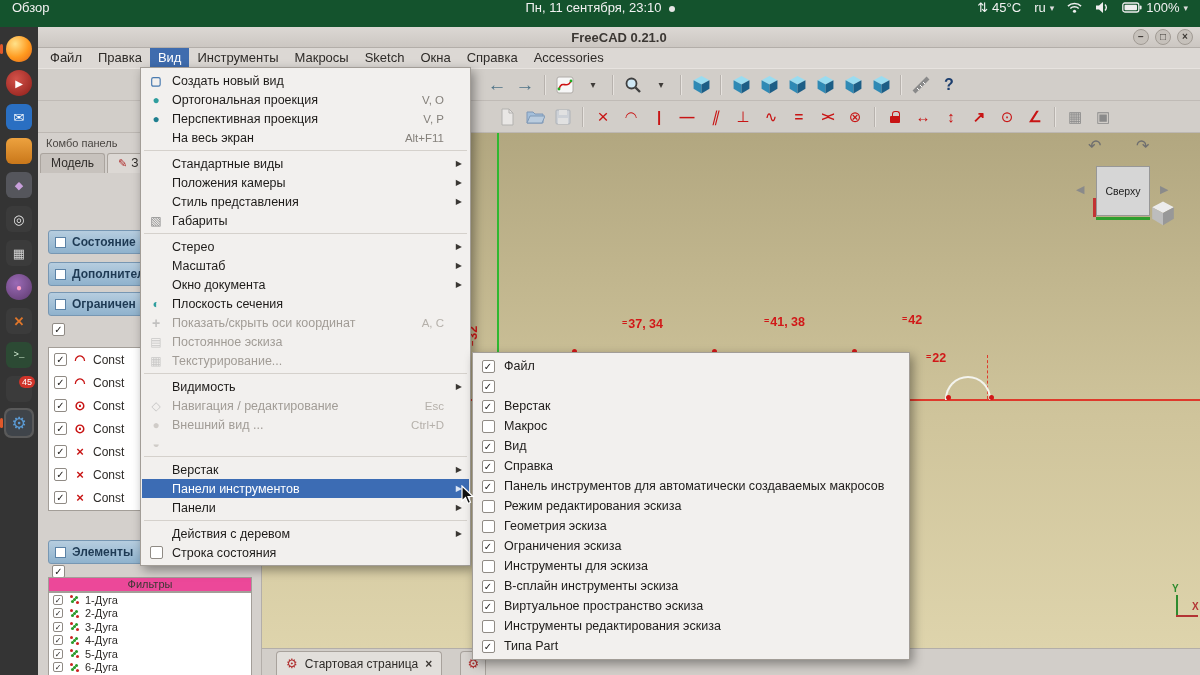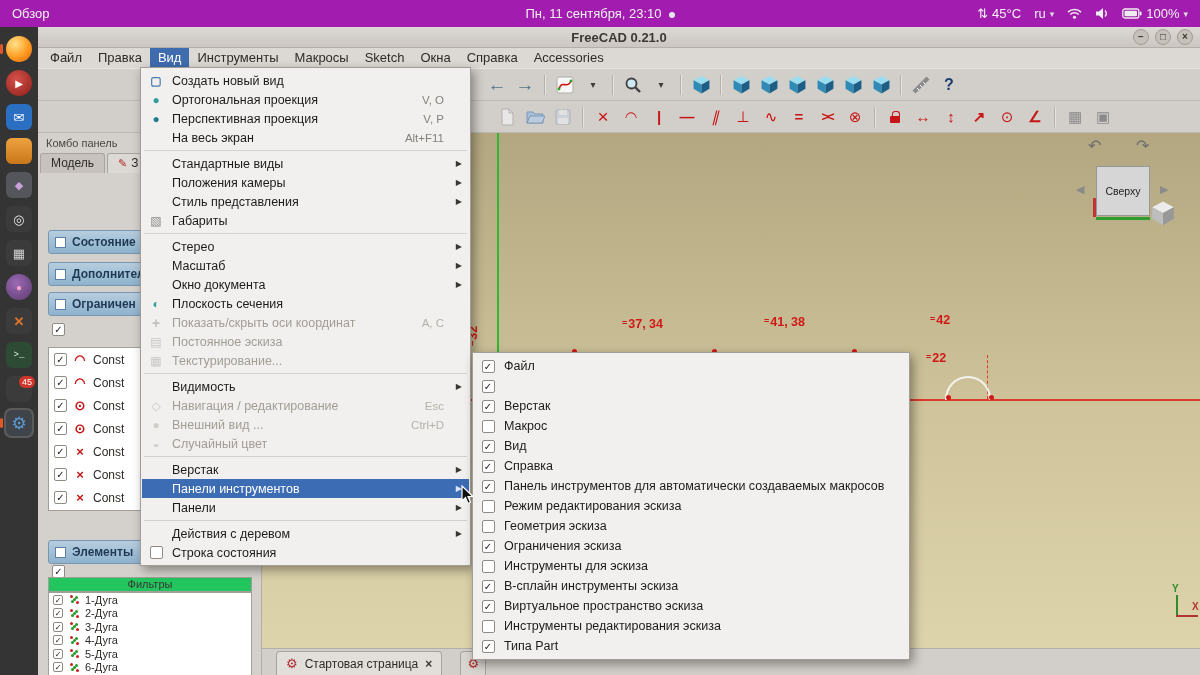--- a/index.html
+++ b/index.html
@@ -1,20 +1,20 @@
 <!DOCTYPE html>
 <html><head>
 <meta charset="utf-8">
 <style>
   * { box-sizing: border-box; margin: 0; padding: 0; }
   html,body { width:1200px; height:675px; overflow:hidden; }
   body { position:relative; font-family:"Liberation Sans", sans-serif; background:#2e2e2e; }
 
   
-  .topbar { position:absolute; left:0; top:0; width:1200px; height:27px; background:#a21caf; color:#f2f2f2; display:flex; align-items:center; font-size:13px; z-index:30; }
+  .topbar { position:absolute; left:0; top:0; width:1200px; height:27px; background:#14532d; color:#f2f2f2; display:flex; align-items:flex-start; font-size:13px; z-index:30; }
   .tb-left { margin-left:12px; }
   .tb-center { position:absolute; left:0; right:0; text-align:center; }
   .tb-center .dot { display:inline-block; width:6px; height:6px; border-radius:50%; background:#e6e6e6; margin-left:7px; vertical-align:middle; }
   .tb-right { margin-left:auto; display:flex; align-items:center; gap:13px; margin-right:12px; }
   .tb-ic { display:inline-flex; align-items:center; gap:4px; }
   .caret { font-size:9px; color:#ddd; }
 
   
   .dock { position:absolute; left:0; top:27px; width:38px; height:648px; background:#343434; display:flex; flex-direction:column; align-items:center; padding-top:7px; gap:4px; z-index:20; }
   .dock-item { position:relative; width:30px; height:30px; border-radius:7px; display:flex; align-items:center; justify-content:center; }
@@ -72,21 +72,21 @@
   .ctab.active { background:#dcd8d4; }
   .ctab .edit-ic { color:#b03030; font-size:11px; }
   .csec { position:absolute; left:10px; width:204px; height:24px; background:linear-gradient(#b6cddf,#8fb2cd); border:1px solid #7797b3; border-radius:3px; display:flex; align-items:center; gap:6px; padding:0 6px; font-weight:bold; font-size:12px; color:#1e3a54; }
   .csec0 { top:97px; } .csec1 { top:129px; } .csec2 { top:159px; } .csec3 { top:407px; }
   .sec-ic { width:11px; height:11px; background:#fff; border:1px solid #5b82a6; flex:none; }
   .cb { width:13px; height:13px; background:#fff; border:1px solid #908b85; border-radius:2px; font-size:10px; line-height:11px; text-align:center; color:#1c1a18; flex:none; }
   .cbrow1 { position:absolute; left:14px; top:190px; } .cbrow2 { position:absolute; left:14px; top:432px; }
   .clist { position:absolute; left:10px; top:214px; width:204px; height:164px; background:#fff; border:1px solid #a39e98; overflow:hidden; }
   .crow { display:flex; align-items:center; gap:6px; height:23px; padding:0 5px; }
   .crow .cicon { color:#c81414; font-size:13px; width:14px; text-align:center; font-weight:bold; }
-  .filters { position:absolute; left:10px; top:444px; width:204px; height:15px; background:#22c55e; border:1px solid #a39e98; text-align:center; font-size:11px; line-height:13px; color:#3b3733; }
+  .filters { position:absolute; left:10px; top:444px; width:204px; height:15px; background:#ec4899; border:1px solid #a39e98; text-align:center; font-size:11px; line-height:13px; color:#3b3733; }
   .elist { position:absolute; left:10px; top:459px; width:204px; bottom:0; background:#fff; border:1px solid #a39e98; border-bottom:none; overflow:hidden; }
   .erow { display:flex; align-items:center; gap:5px; height:13.5px; padding:0 4px; font-size:11px; }
   .erow .cb { width:10px; height:10px; font-size:8px; line-height:9px; }
   .el-dots { width:3px; height:3px; border-radius:50%; background:#cc2222; box-shadow:5px 1px 0 #2a9a2a, 1px 5px 0 #2a9a2a, 6px 6px 0 #cc2222, 3px 3px 0 #2a9a2a; margin:0 7px 6px 2px; flex:none; }
 
   
   .viewcol { flex:1; display:flex; flex-direction:column; min-width:0; }
   .viewport { height:515px; position:relative; background:linear-gradient(#b2a780, #cfc49b 55%, #ded4ac); overflow:hidden; }
   .vaxis-green { position:absolute; left:235px; top:0; width:2px; height:219px; background:#30b830; }
   .redline-h { position:absolute; left:205px; top:266px; width:733px; height:0; border-top:2px solid #de3a2b; }
@@ -583,21 +583,21 @@
         <div class="axiscross">
           <div class="ax-y"></div>
           <div class="ax-x"></div>
           <span class="ax-ylab">Y</span>
           <span class="ax-xlab">X</span>
         </div>
 
       <div class="vlabel rot" style="left: 218px; top: 199px;"><span class="vpre">=</span><span>32</span></div>
           <div class="vlabel" style="left: 360px; top: 184px;"><span class="vpre">=</span><span>37, 34</span></div>
           <div class="vlabel" style="left: 502px; top: 182px;"><span class="vpre">=</span><span>41, 38</span></div>
-          <div class="vlabel" style="left: 668px; top: 180px;"><span class="vpre">=</span><span>42</span></div>
+          <div class="vlabel" style="left: 640px; top: 180px;"><span class="vpre">=</span><span>42</span></div>
           <div class="vlabel" style="left: 664px; top: 218px;"><span class="vpre">=</span><span>22</span></div>
         </div>
 
       <div class="tabbar">
         <div class="tab">
           <span class="gear">⚙</span>
           <span>Стартовая страница</span>
           <span class="close">×</span>
         </div>
         <div class="tabstub">
@@ -703,21 +703,20 @@
       <span class="marrow"></span>
     </div>
     <div class="mrow dis">
       <span class="mico ic-appearance"></span>
       <span class="mlabel">Внешний вид ...</span>
       <span class="mshort">Ctrl+D</span>
       <span class="marrow"></span>
     </div>
     <div class="mrow dis">
       <span class="mico ic-random-color"></span>
-      <span class="mlabel">Случайный цвет</span>
       <span class="marrow"></span>
     </div>
     <div class="msep"></div>
     <div class="mrow">
       <span class="mico"></span>
       <span class="mlabel">Верстак</span>
       <span class="marrow">▶</span>
     </div>
     <div class="mrow hl">
       <span class="mico"></span>

